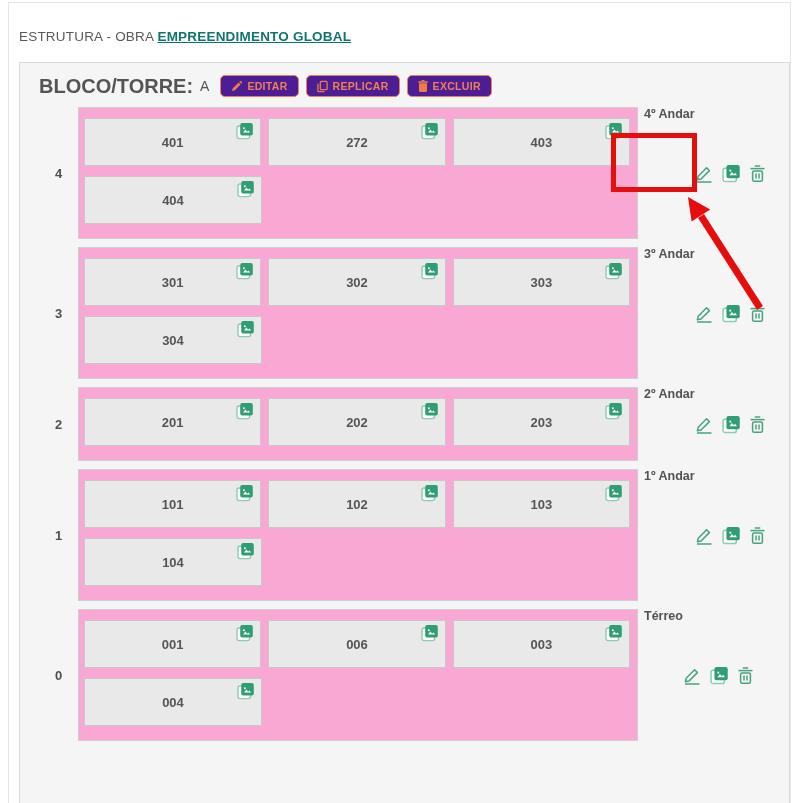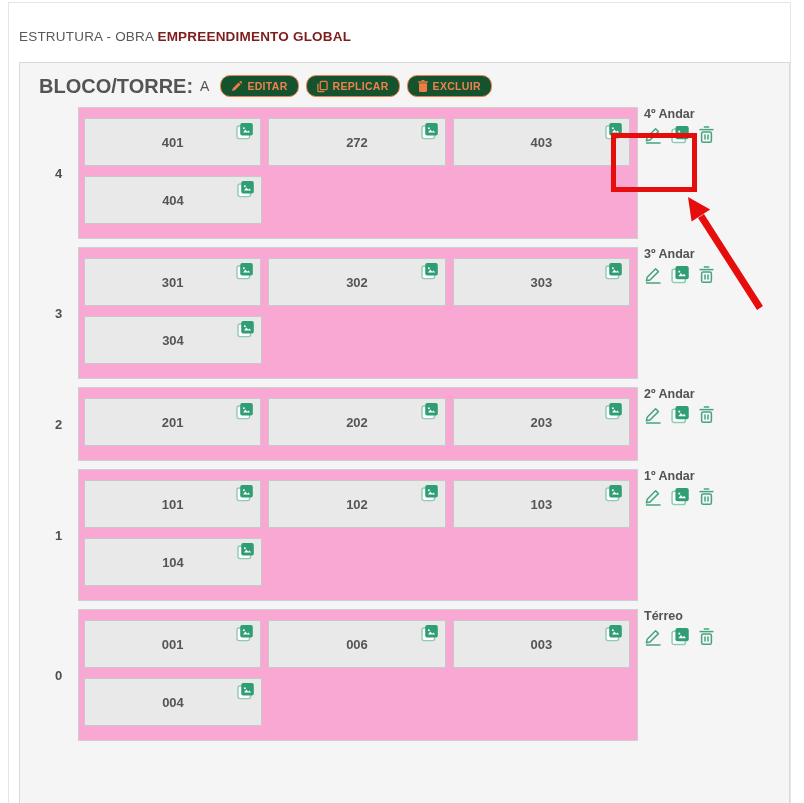--- a/index.html
+++ b/index.html
@@ -1,46 +1,46 @@
 <!DOCTYPE html>
 <html><head>
 <meta charset="utf-8">
 <style>
   * { margin:0; padding:0; box-sizing:border-box; }
   html,body { width:804px; height:803px; overflow:hidden; background:#ffffff;
               font-family:"Liberation Sans", sans-serif; }
   .outer-card { position:absolute; left:8px; top:2px; width:783px; height:830px;
                 background:#ffffff; border:1px solid #e4e4ea; }
   .page-title { margin:26px 0 0 10px; font-size:13.5px; color:#59595b; letter-spacing:.2px; }
-  .page-title b { color:#7f1d1d; }
+  .page-title b { color:#0f766e;text-decoration:underline; }
 
   .panel { margin:18px 0 0 10px; width:771px; min-height:760px;
            background:#f5f5f6; border:1px solid #d9d9de; padding:12px 0 14px 19px; }
 
   .panel-header { display:flex; align-items:center; gap:7px; height:22px; margin-bottom:10px; }
   .bloco-label { font-size:20px; font-weight:bold; color:#545456; }
   .bloco-name  { font-size:14px; color:#545456; margin-right:4px; }
   .btn { display:inline-flex; align-items:center; gap:5px; height:22px; padding:0 10px;
-         background:#14532d; border:1px solid #ef8150; border-radius:10px; color:#ef8150;
+         background:#4c1d95; border:1px solid #ef8150; border-radius:5px; color:#ef8150;
          font-size:10.5px; font-weight:bold; letter-spacing:.3px; cursor:pointer; }
   .btn svg { flex:0 0 auto; }
 
   .floor-row { display:flex; margin-bottom:8px; }
   .floor-number { width:39px; display:flex; align-items:center; justify-content:center;
                   font-size:13px; font-weight:bold; color:#4f4f51; }
   .units-box { width:560px; background:#f9a8d4; border:1px solid #cfcfd2;
                padding:10px 7px 14px 5px; }
   .units-line { display:flex; gap:7px; }
   .units-line + .units-line { margin-top:10px; }
   .unit-card { position:relative; width:178px; height:48px; background:#e9e9ea;
                border:1px solid #c8c8cb; display:flex; align-items:center; justify-content:center;
                font-size:13px; font-weight:bold; color:#555557; cursor:pointer; }
   .unit-photo { position:absolute; top:3px; right:6px; width:18px; height:18px; }
 
-  .floor-side { margin-left:6px; display:flex; flex-direction:column; justify-content:flex-start; }
+  .floor-side { margin-left:6px; display:flex; flex-direction:row; justify-content:space-between; }
   .floor-label { font-size:12.5px; font-weight:bold; color:#525254; margin-bottom:4px; }
   .floor-actions { display:flex; align-items:center; gap:8px; }
   .floor-actions .act { cursor:pointer; display:inline-flex; }
 
   
   .highlight-rect { position:absolute; left:611px; top:133px; width:86px; height:59px;
                     border:5px solid #e60d0d; z-index:30; pointer-events:none; }
   .arrow-overlay { position:absolute; left:0; top:0; width:804px; height:803px;
                    z-index:31; pointer-events:none; }
 </style>

